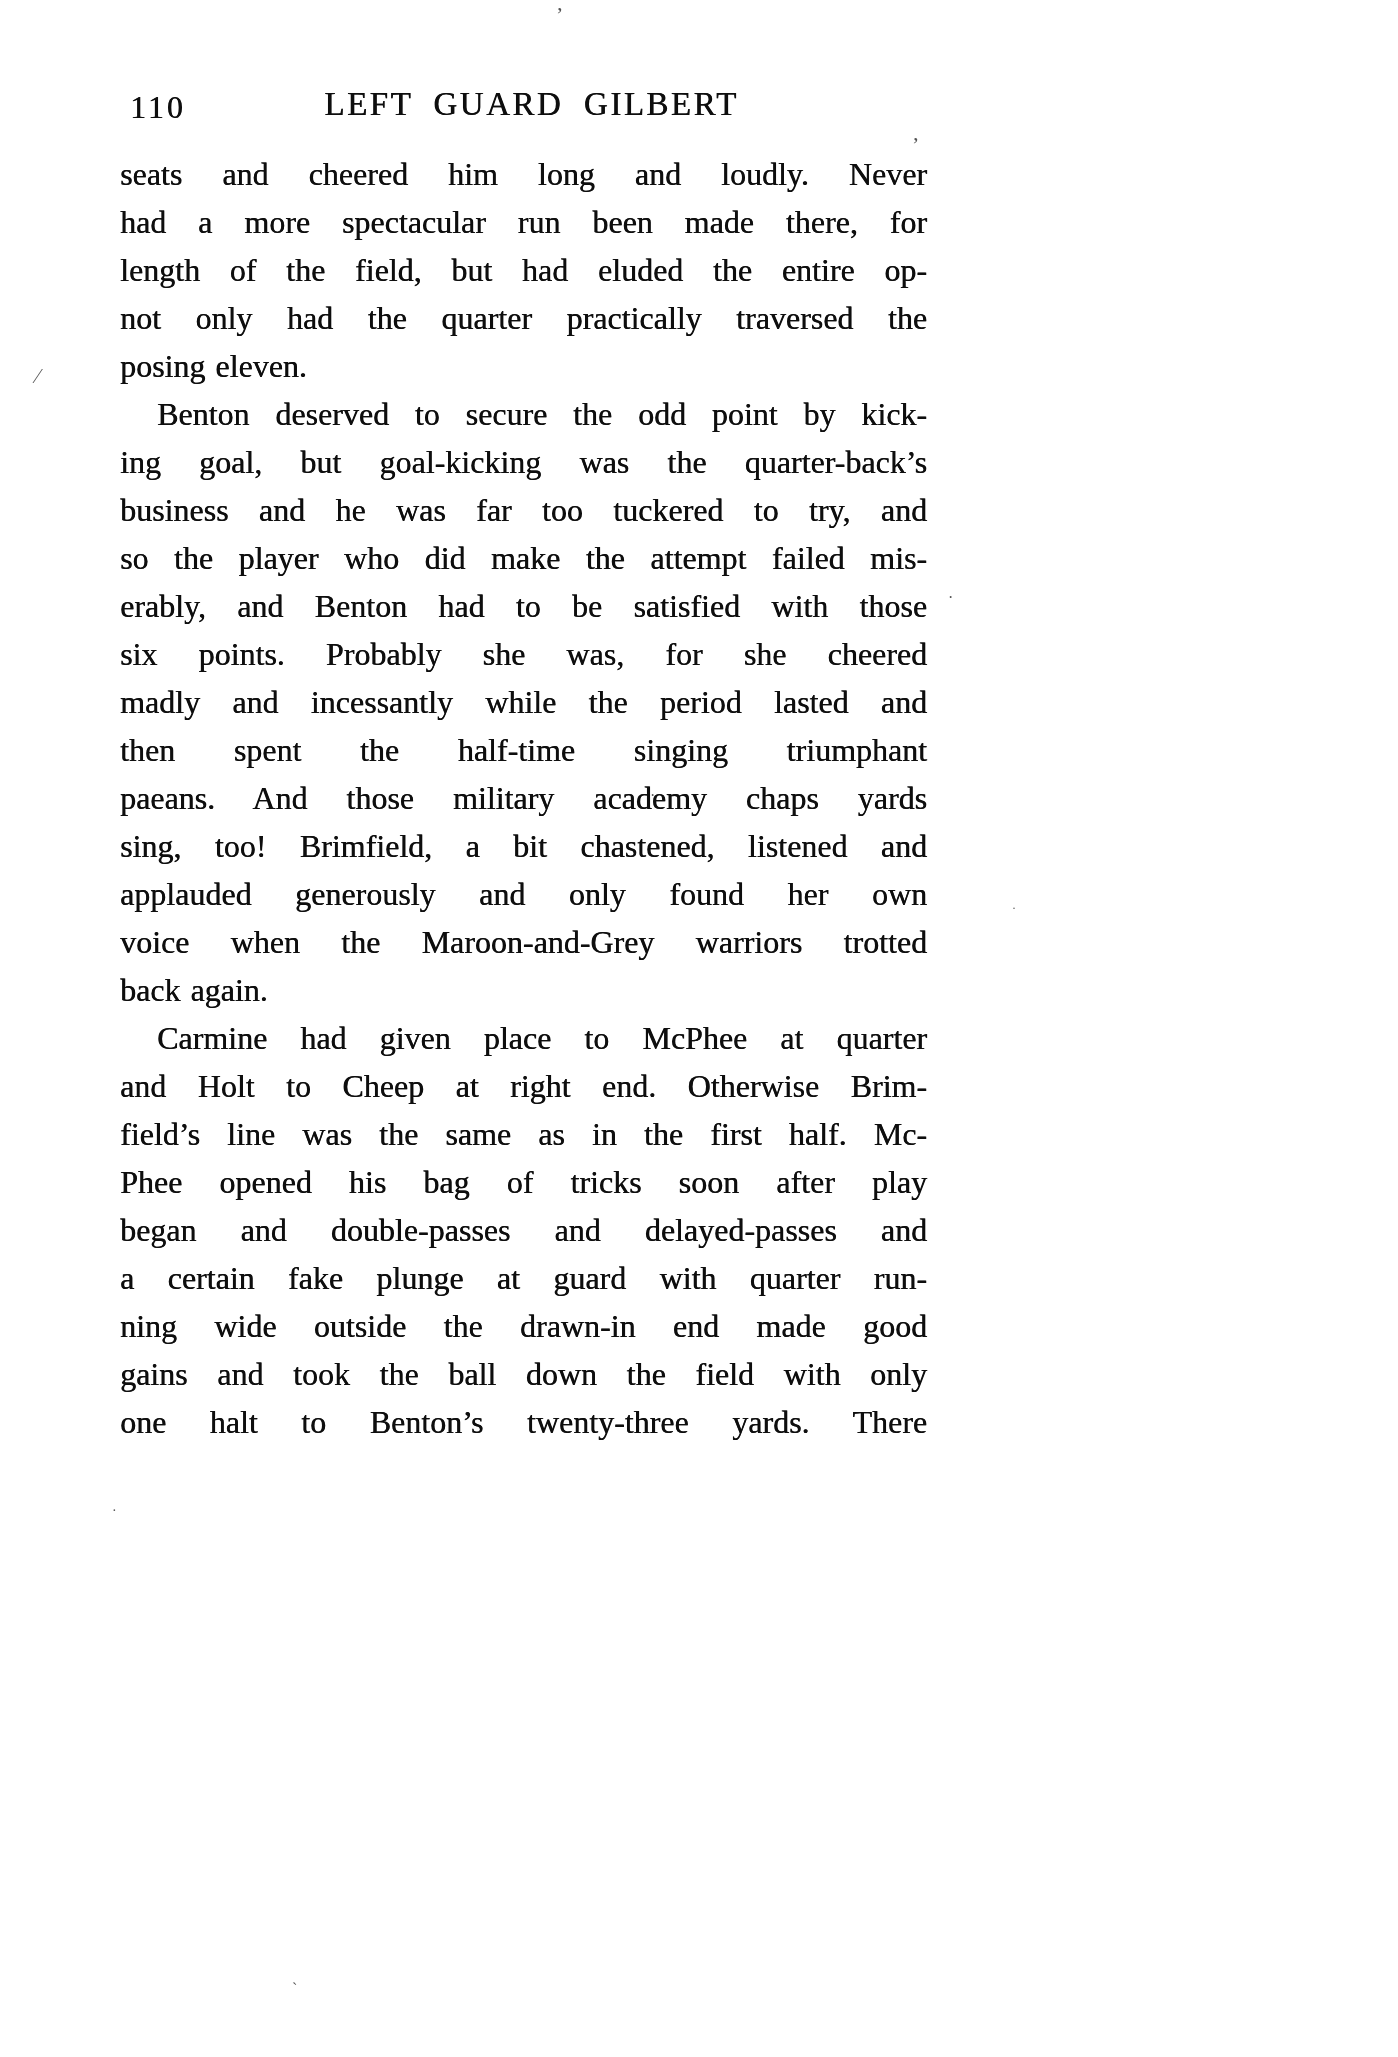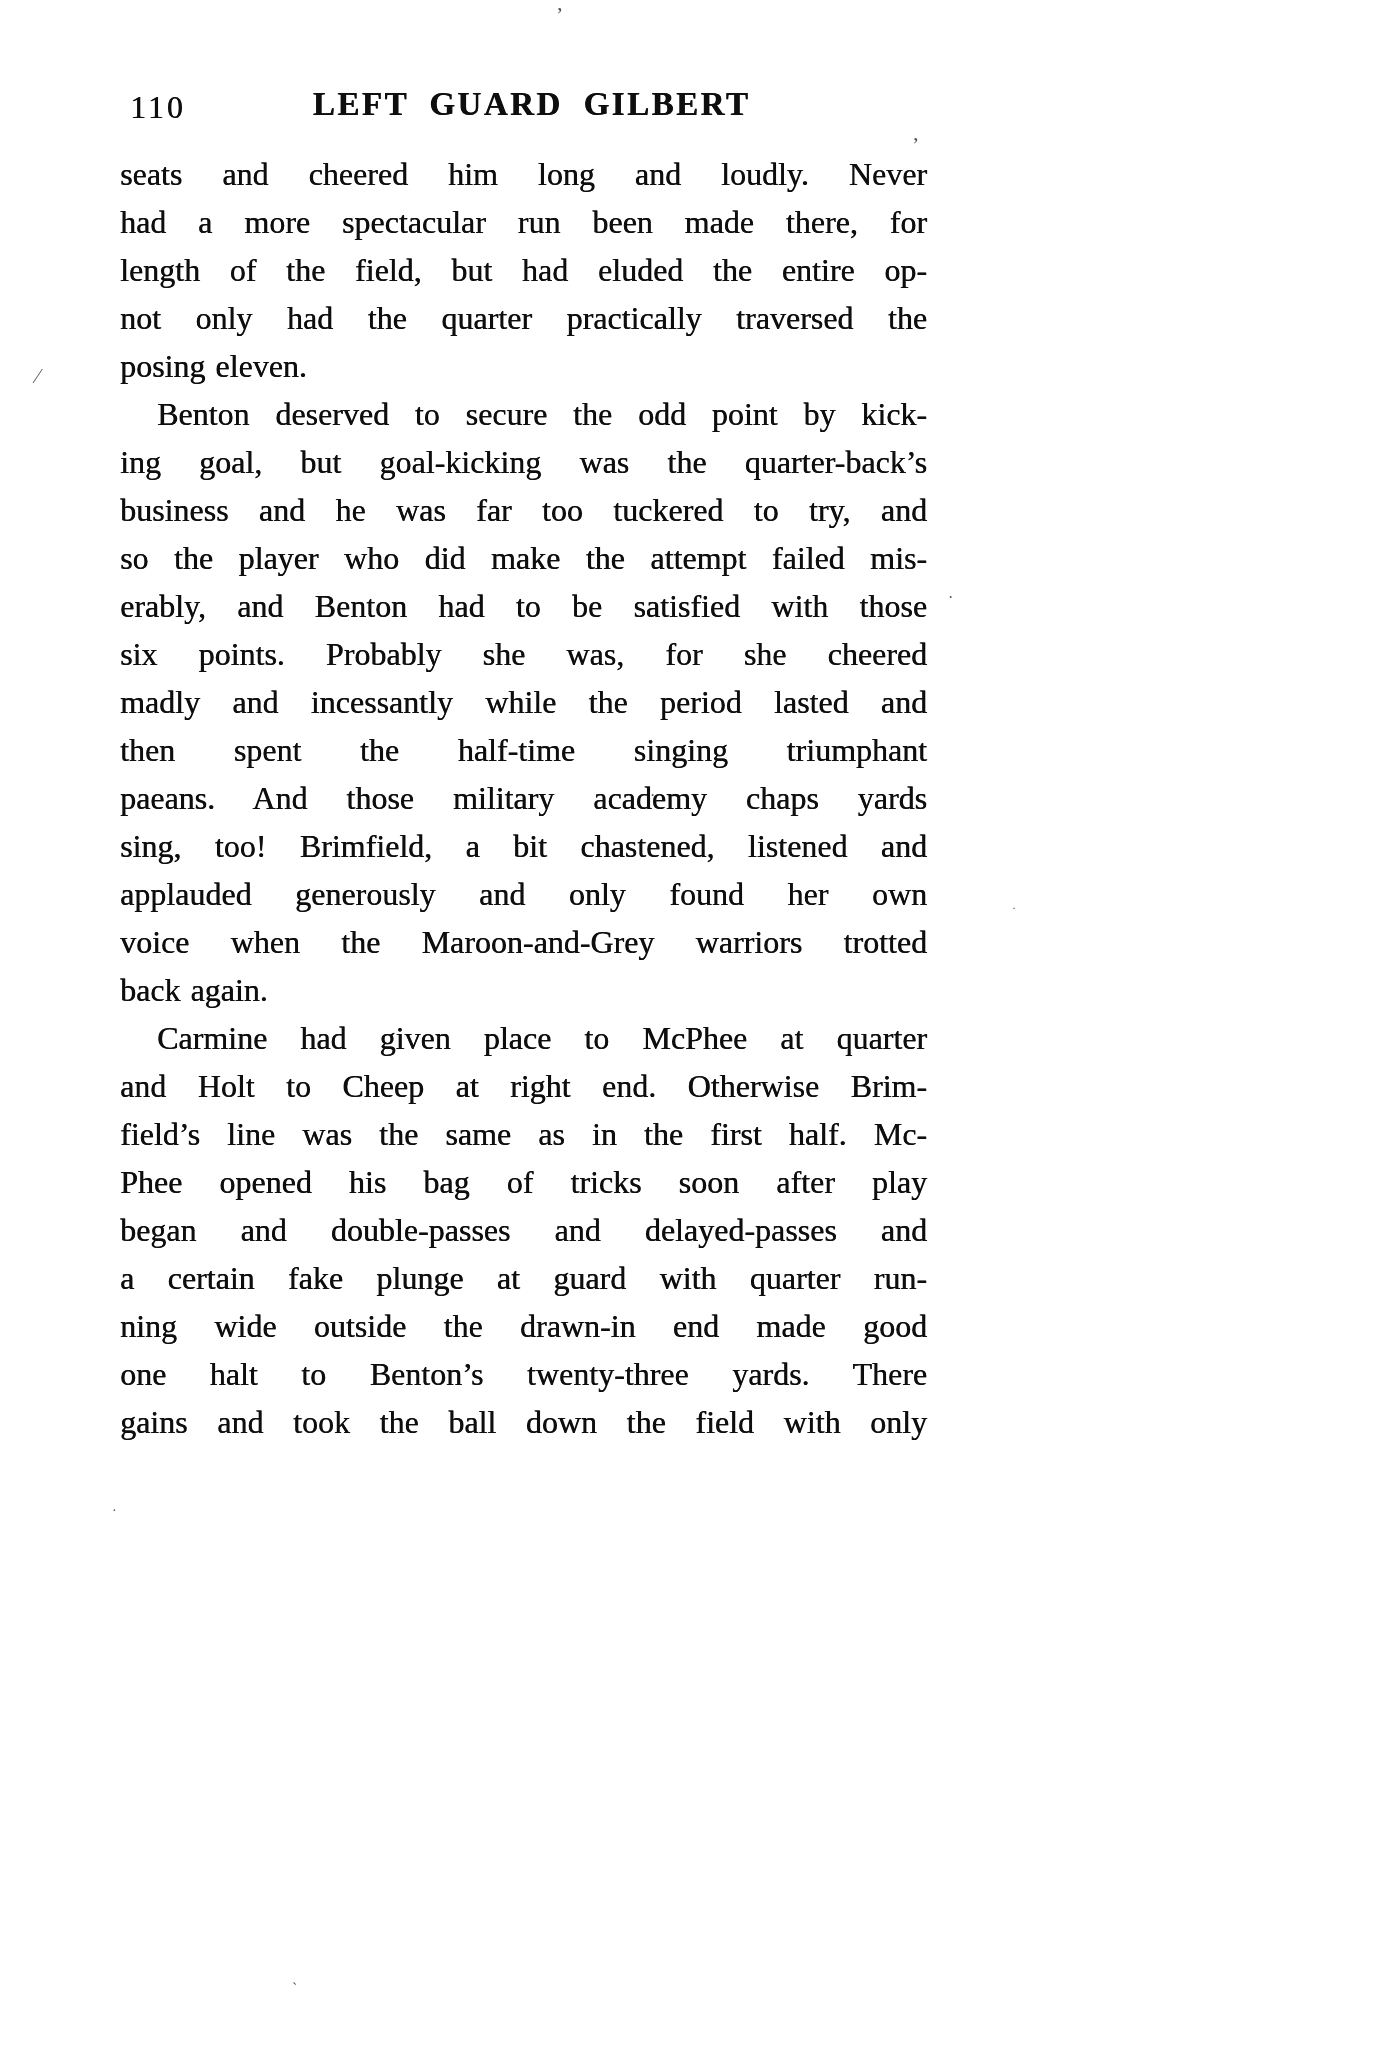--- a/index.html
+++ b/index.html
@@ -17,21 +17,20 @@
   }
   .pagenum {
     position: absolute; left: 2px; top: 3px;
     font-size: 32px; letter-spacing: 3px;
     text-shadow: 0.4px 0 currentColor;
   }
   .title {
     display: block; text-align: center;
     font-size: 33px; letter-spacing: 2.5px; word-spacing: 10px;
     text-shadow: 0.5px 0 currentColor;
-    font-weight: bold;
   }
   .textblock {
     position: absolute; top: 150px; left: 120px; width: 807px;
     font-size: 32px; line-height: 48px;
   }
   .line {
     height: 48px;
     text-align: justify;
     -moz-text-align-last: justify;
     text-align-last: justify;
@@ -74,22 +73,22 @@
       <div class="line">applauded generously and only found her own</div>
       <div class="line">voice when the Maroon-and-Grey warriors trotted</div>
       <div class="line end">back again.</div>
       <div class="line indent">Carmine had given place to McPhee at quarter</div>
       <div class="line">and Holt to Cheep at right end.  Otherwise Brim-</div>
       <div class="line">field’s line was the same as in the first half.  Mc-</div>
       <div class="line">Phee opened his bag of tricks soon after play</div>
       <div class="line">began and double-passes and delayed-passes and</div>
       <div class="line">a certain fake plunge at guard with quarter run-</div>
       <div class="line">ning wide outside the drawn-in end made good</div>
+      <div class="line">gains and took the ball down the field with only</div>
       <div class="line">one halt to Benton’s twenty-three yards.  There</div>
-      <div class="line">gains and took the ball down the field with only</div>
     </div>
   <div id="artifact-layer">
       <span class="artifact" style="left: 556px; top: 4px; font-size: 22px;">ʼ</span>
       <span class="artifact" style="left: 912px; top: 134px; font-size: 22px;">ʼ</span>
       <span class="artifact" style="left: 36px; top: 366px; font-size: 20px;">⁄</span>
       <span class="artifact" style="left: 650px; top: 788px; font-size: 16px;">·</span>
       <span class="artifact" style="left: 948px; top: 590px; font-size: 16px;">·</span>
       <span class="artifact" style="left: 112px; top: 1504px; font-size: 14px;">·</span>
       <span class="artifact" style="left: 292px; top: 1968px; font-size: 16px;">ˏ</span>
       <span class="artifact" style="left: 1012px; top: 902px; font-size: 12px;">·</span>

